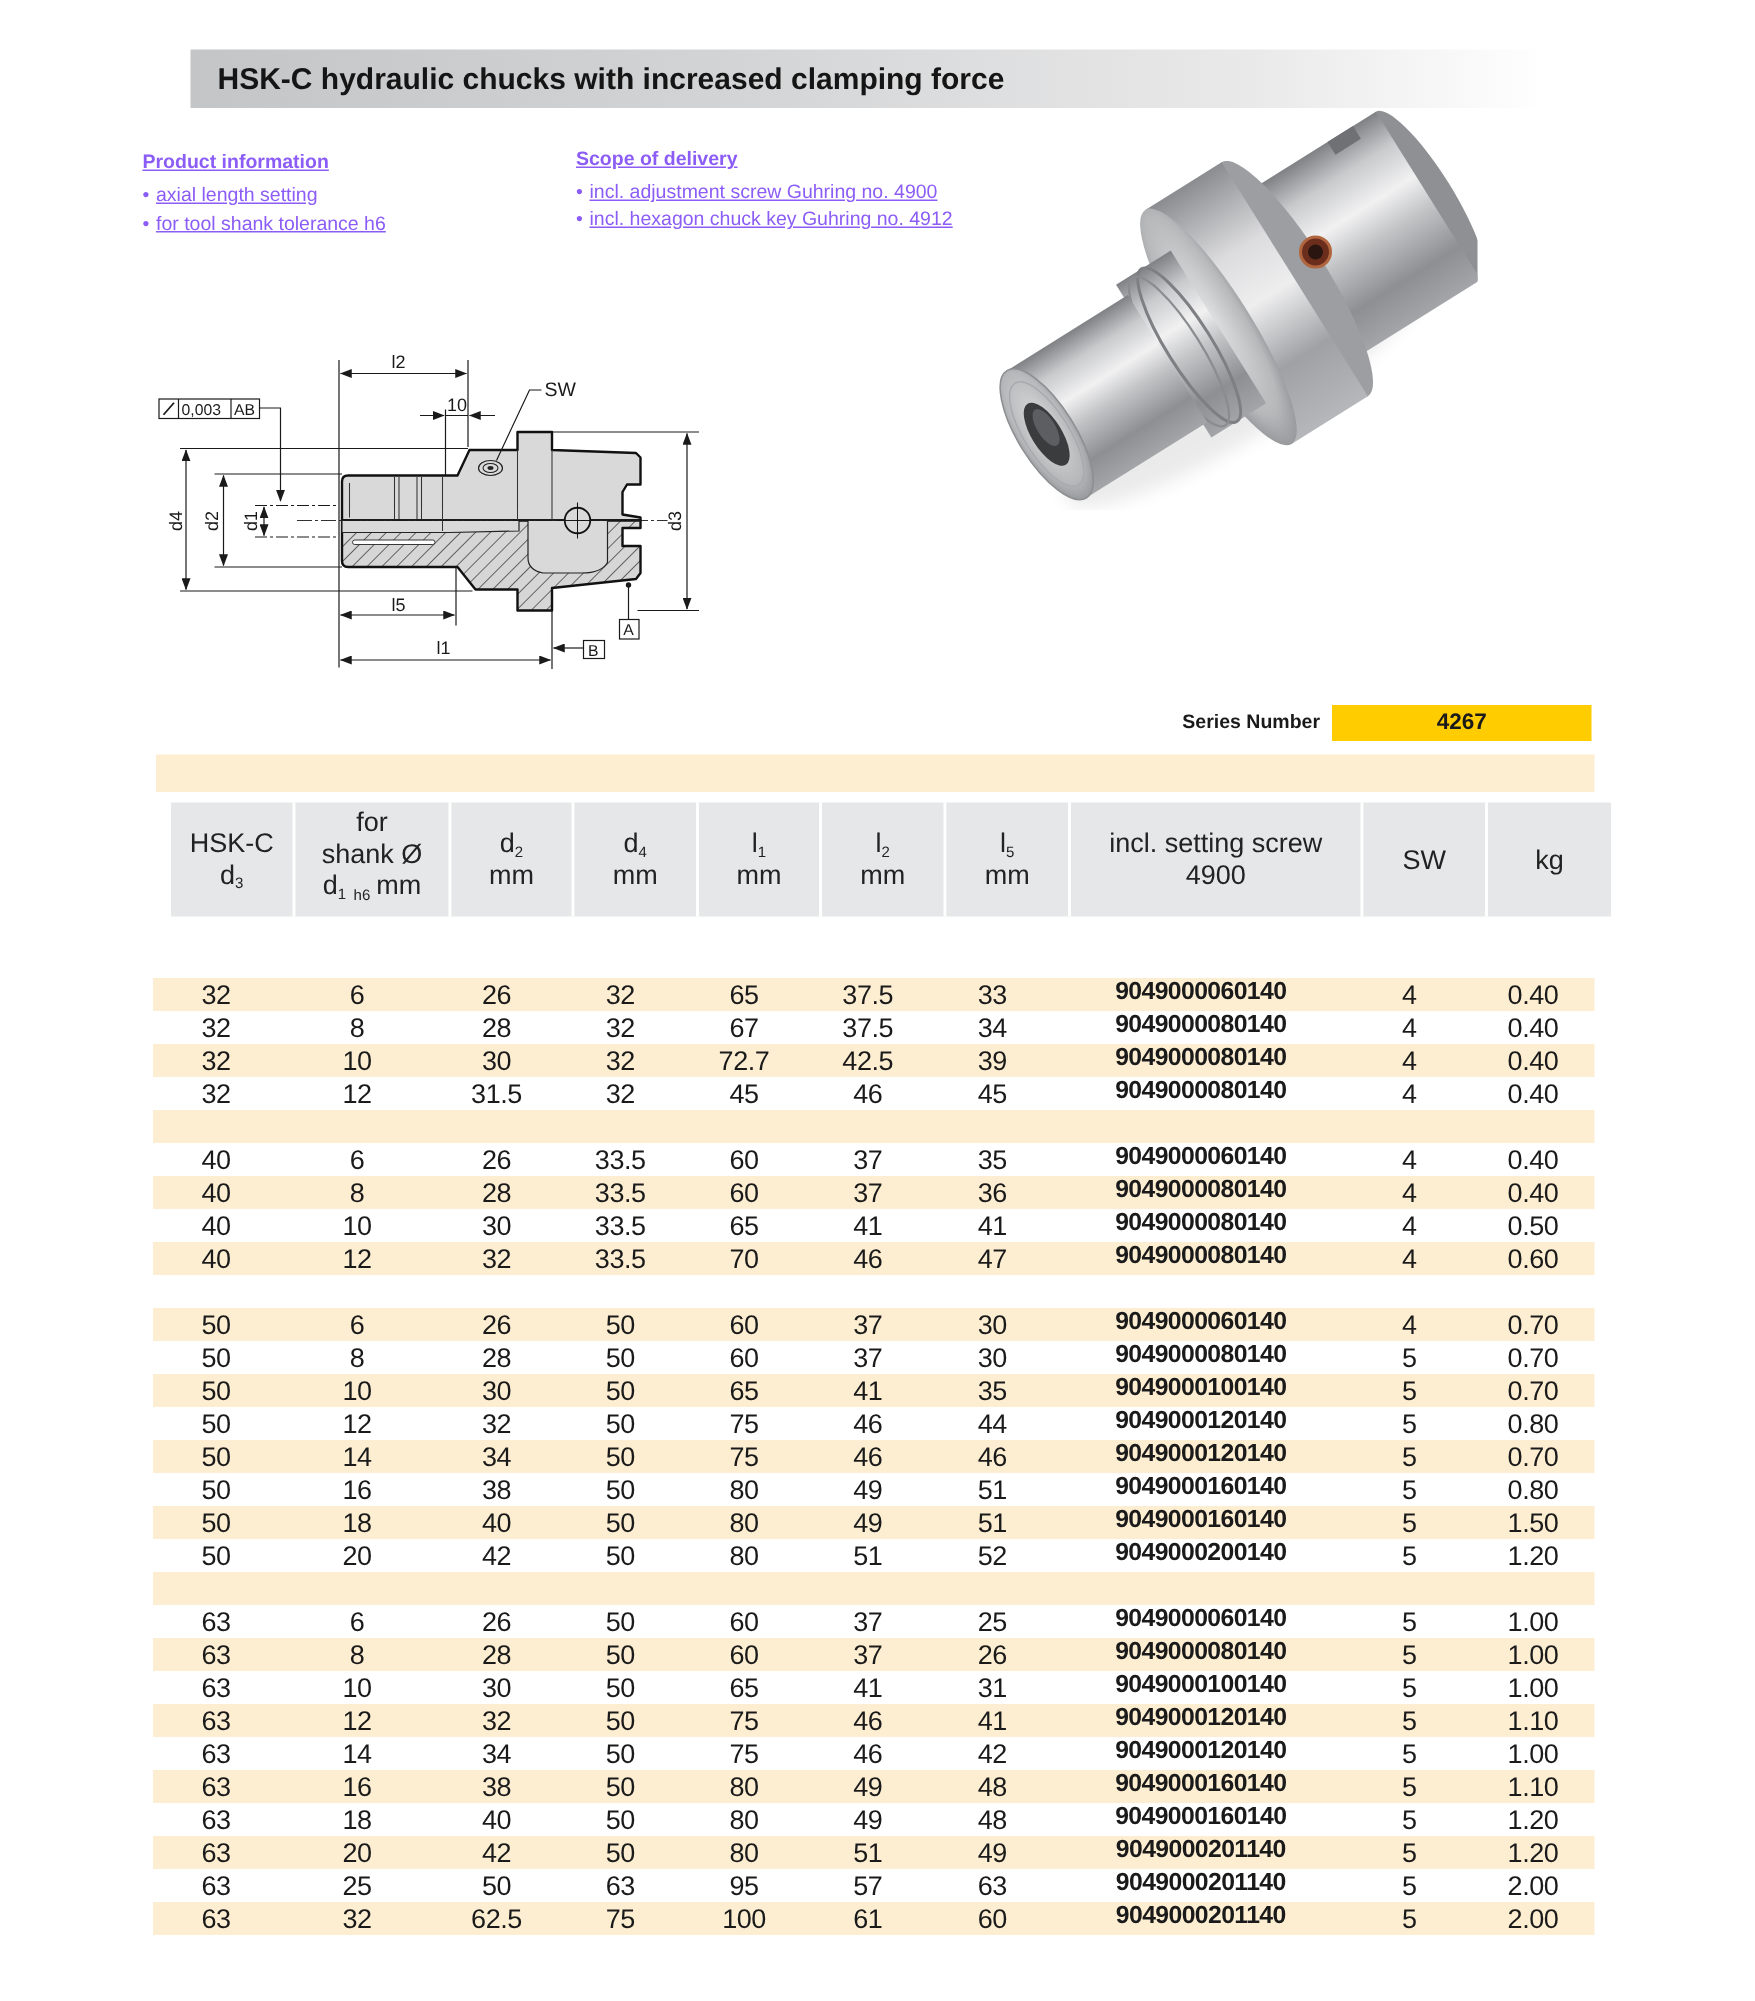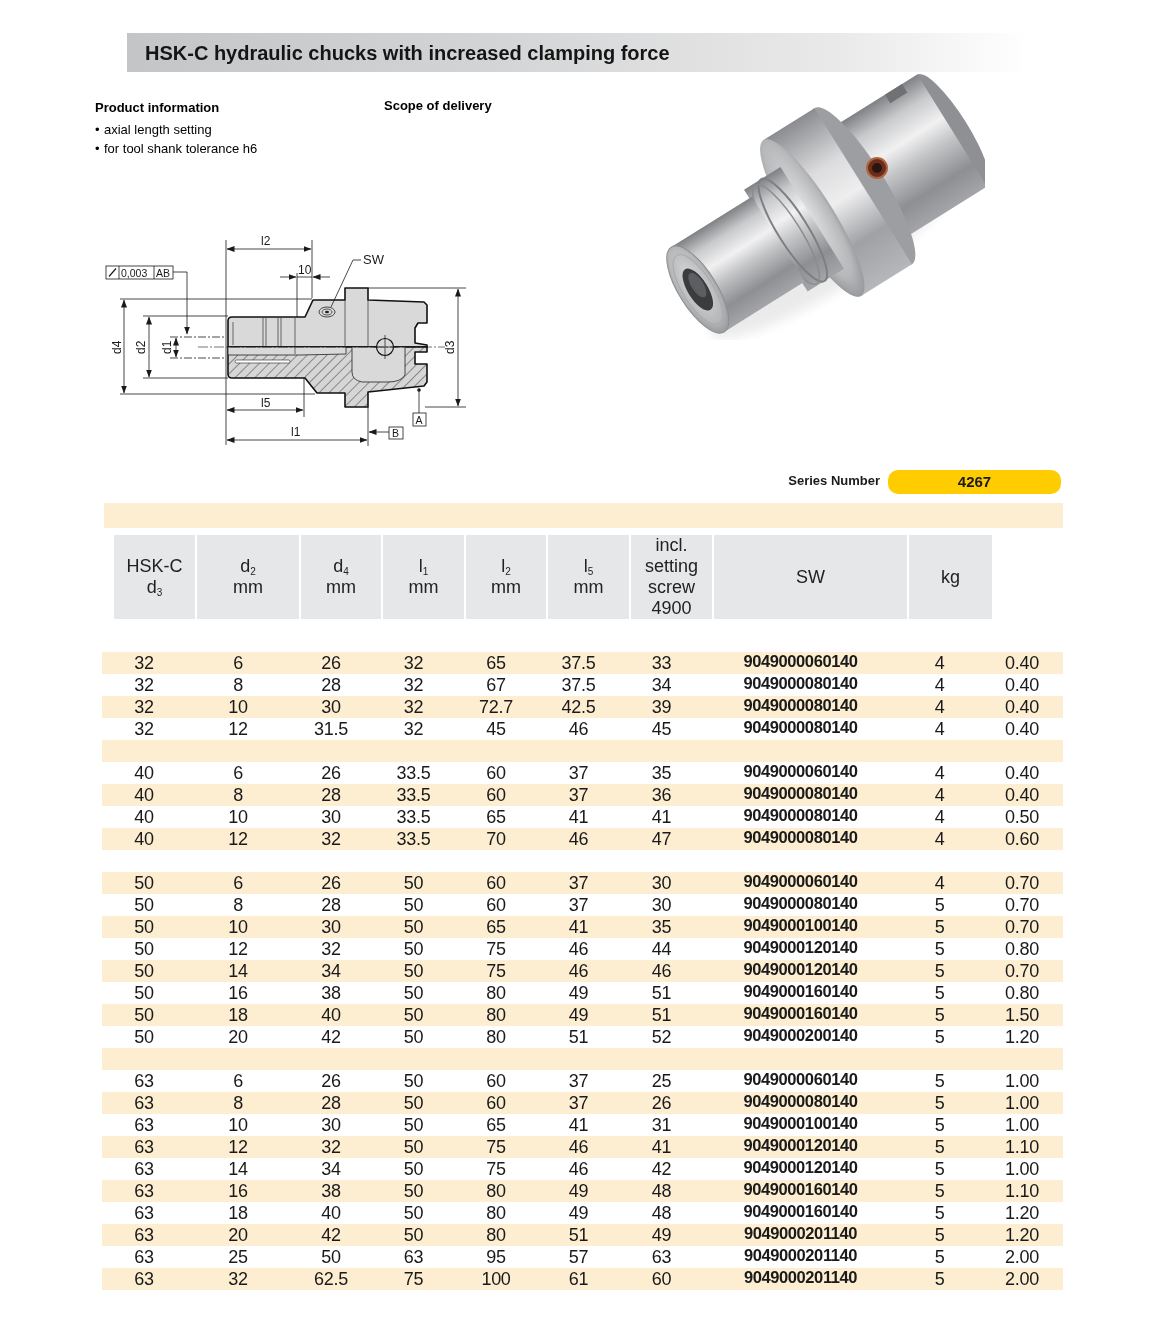--- a/index.html
+++ b/index.html
@@ -10,42 +10,42 @@
   }
   .title-bar {
     position:absolute; left:95px; top:33px; width:905px; height:39px;
     background:linear-gradient(to right,#c4c5c7 0%,#d3d4d5 40%,#e9e9ea 78%,#ffffff 100%);
     margin-left:32px;
   }
   .title-text {
     position:absolute; left:18px; top:9px; font-size:20px; font-weight:bold; color:#151515;
     white-space:nowrap;
   }
-  .info { position:absolute; font-size:13px; color:#000000; }
+  .info { position:absolute; font-size:13px; color:#8b5cf6;text-decoration:underline; }
   .info .heading { font-weight:bold; font-size:13px; margin:0 0 5px 0; line-height:16px; }
   .info ul { list-style:none; margin:0; padding:0; }
   .info li { line-height:18.5px; white-space:nowrap; }
   .info .bullet { display:inline-block; width:9px; }
   .info .cont { display:block; padding-left:10px; }
   #product-info { left:95px; top:100px; }
   #scope { left:384px; top:98px; }
   #scope li { line-height:18px; }
 
   .drawing { position:absolute; left:100px; top:225px; width:380px; height:225px; }
   .drawing svg { display:block; }
   .drawing text { font-family:"Liberation Sans", sans-serif; font-size:12px; fill:#1a1a1a; }
 
   .photo { position:absolute; left:665px; top:70px; width:320px; height:270px; }
 
   .series-label {
     position:absolute; right:290px; top:473px; font-size:13px; font-weight:bold; white-space:nowrap;
   }
   .series-box {
     position:absolute; left:888px; top:470px; width:173px; height:24px; background:#ffcc00;
-    font-size:15px; font-weight:bold; text-align:center; line-height:24px;border-radius:10px;
+    font-size:15px; font-weight:bold; text-align:center; line-height:24px;
   }
   .band { position:absolute; left:104px; top:503px; width:959px; height:25px; background:#fdeed2; }
 
   .thead {
     position:absolute; left:114px; top:535px; width:960px; height:76px;
     display:grid; grid-template-columns:83px 104px 82px 83px 82px 83px 83px 195px 83px 82px;
   }
   .th {
     background:#e6e7e8; border-right:2px solid #ffffff; box-sizing:border-box;
     display:flex; flex-direction:column; align-items:center; justify-content:center;
@@ -78,20 +78,28 @@
       <span class="bullet">•</span><span>axial length setting</span>
     </li>
     <li>
       <span class="bullet">•</span><span>for tool shank tolerance h6</span>
     </li>
   </ul>
 </div>
 
 <div class="info" id="scope">
   <div class="heading">Scope of delivery</div>
+  <ul>
+    <li>
+      <span class="bullet">•</span><span>incl. adjustment screw Guhring no. 4900</span>
+    </li>
+    <li>
+      <span class="bullet">•</span><span>incl. hexagon chuck key Guhring no. 4912</span>
+    </li>
+  </ul>
 </div>
 
 <div class="drawing">
   <svg width="380" height="225" viewBox="0 0 380 225">
     <defs>
       <pattern id="hatch" width="7" height="7" patternUnits="userSpaceOnUse" patternTransform="rotate(45)">
         <rect width="7" height="7" fill="#d6d6d6"></rect>
         <line x1="0" y1="0" x2="0" y2="7" stroke="#2a2a2a" stroke-width="0.9"></line>
       </pattern>
       <marker id="arr" markerWidth="8" markerHeight="6" refX="7.5" refY="3" orient="auto-start-reverse" markerUnits="userSpaceOnUse">
@@ -258,20 +266,25 @@
 <div class="series-box">4267</div>
 
 <div class="band"></div>
 
 <div class="thead">
   <div class="th">
     <span>HSK-C</span>
     <span><span>d</span><sub>3</sub></span>
   </div>
   <div class="th">
+    <span>for</span>
+    <span>shank Ø</span>
+    <span><span>d</span><sub>1</sub><span class="sub2">h6</span><span>mm</span></span>
+  </div>
+  <div class="th">
     <span><span>d</span><sub>2</sub></span>
     <span>mm</span>
   </div>
   <div class="th">
     <span><span>d</span><sub>4</sub></span>
     <span>mm</span>
   </div>
   <div class="th">
     <span><span>l</span><sub>1</sub></span>
     <span>mm</span>

